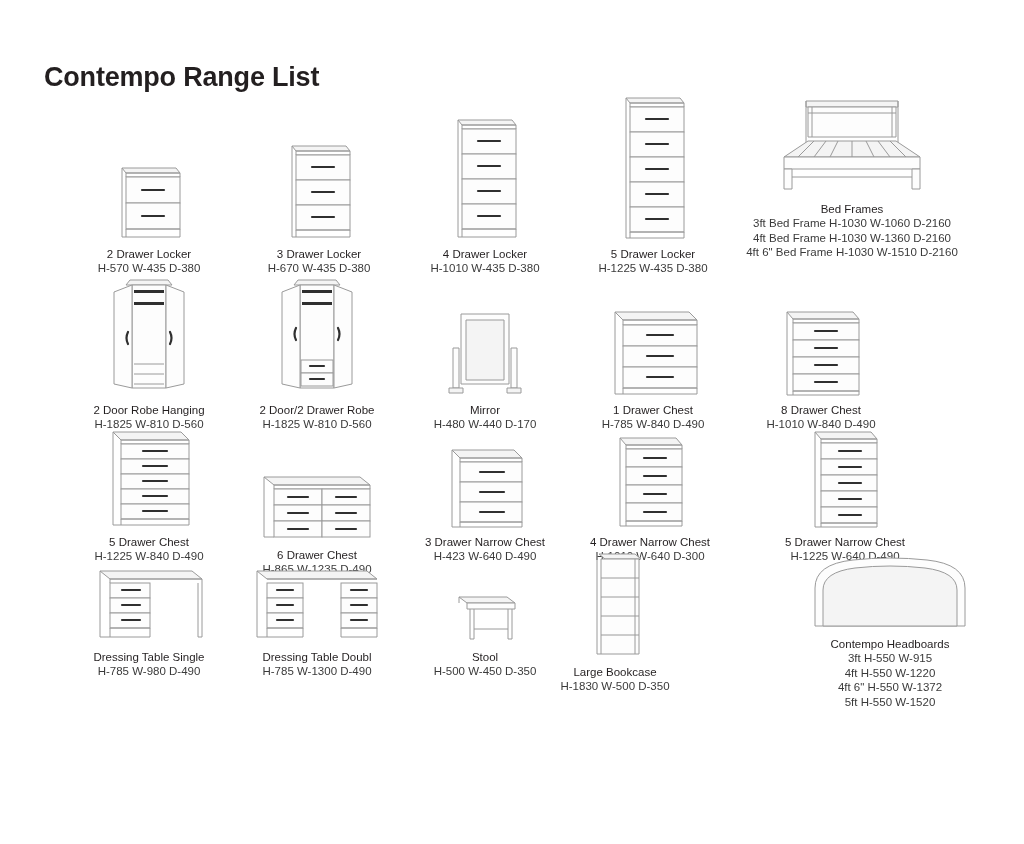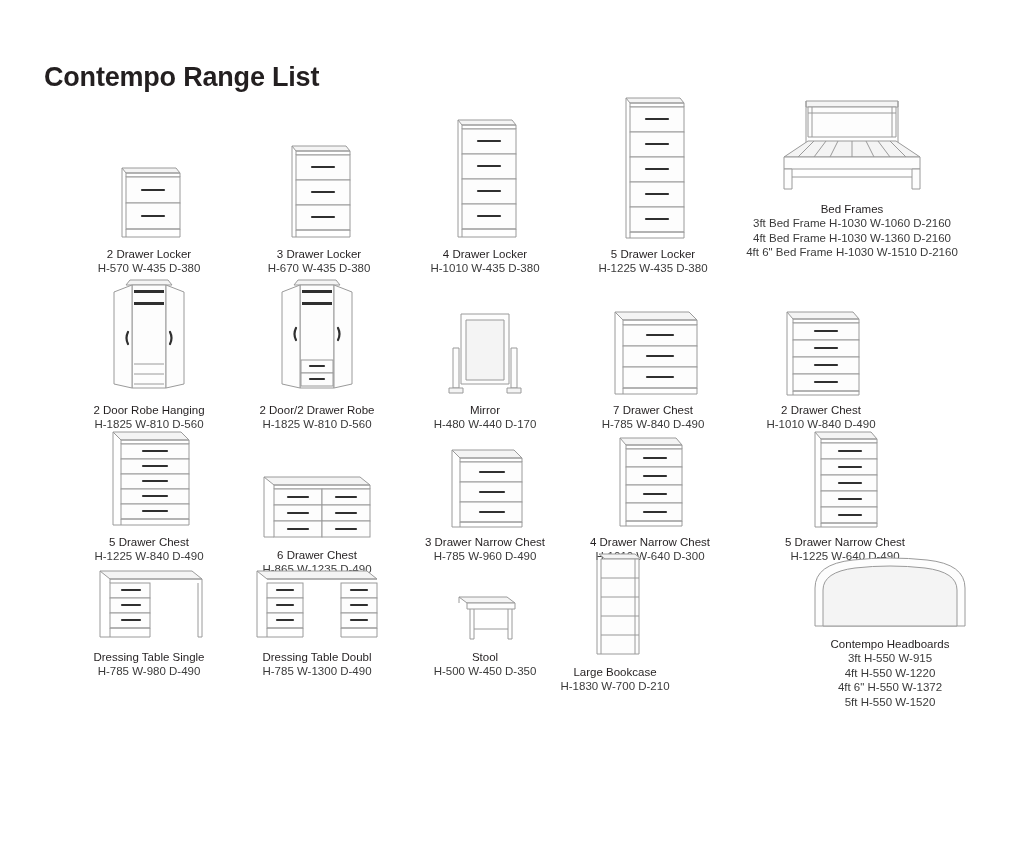--- a/index.html
+++ b/index.html
@@ -276,21 +276,21 @@
             <rect class="fl" x="24" y="42" width="74" height="21"></rect>
             <rect class="fl" x="24" y="63" width="74" height="21"></rect>
             <path class="ln" d="M24 84 L98 84 L98 90 L24 90 Z" fill="#fff"></path>
             <line class="handle-r" x1="48" y1="31" x2="74" y2="31"></line>
             <line class="handle-r" x1="48" y1="52" x2="74" y2="52"></line>
             <line class="handle-r" x1="48" y1="73" x2="74" y2="73"></line>
             <line class="ln" x1="16" y1="8" x2="16" y2="90"></line>
             <line class="ln" x1="16" y1="90" x2="24" y2="90"></line>
           </svg>
         </div>
-        <div class="cap">7 Drawer Chest</div>
+        <div class="cap">1 Drawer Chest</div>
         <div class="dims">H-785 W-840 D-490</div>
       </div>
 
       <div class="cell" style="left:746px;top:0;width:150px;">
         <div class="art" style="height:128px;">
           <svg width="96" height="92" viewBox="0 0 96 92">
             <path class="fl2" d="M14 8 L80 8 L86 15 L20 15 Z"></path>
             <path class="ln" d="M20 15 L86 15 L86 19 L20 19 Z" fill="#fff"></path>
             <rect class="fl" x="20" y="19" width="66" height="17"></rect>
             <rect class="fl" x="20" y="36" width="66" height="17"></rect>
@@ -298,21 +298,21 @@
             <rect class="fl" x="20" y="70" width="66" height="17"></rect>
             <path class="ln" d="M20 87 L86 87 L86 91 L20 91 Z" fill="#fff"></path>
             <line class="handle-r" x1="42" y1="27" x2="64" y2="27"></line>
             <line class="handle-r" x1="42" y1="44" x2="64" y2="44"></line>
             <line class="handle-r" x1="42" y1="61" x2="64" y2="61"></line>
             <line class="handle-r" x1="42" y1="78" x2="64" y2="78"></line>
             <line class="ln" x1="14" y1="8" x2="14" y2="91"></line>
             <line class="ln" x1="14" y1="91" x2="20" y2="91"></line>
           </svg>
         </div>
-        <div class="cap">2 Drawer Chest</div>
+        <div class="cap">8 Drawer Chest</div>
         <div class="dims">H-1010 W-840 D-490</div>
       </div>
 
     </div>
 
     <div class="row row-3">
 
       <div class="cell" style="left:74px;top:0;width:150px;">
         <div class="art" style="height:105px;">
           <svg width="100" height="100" viewBox="0 0 100 100">
@@ -372,21 +372,21 @@
             <rect class="fl" x="22" y="60" width="62" height="20"></rect>
             <path class="ln" d="M22 80 L84 80 L84 85 L22 85 Z" fill="#fff"></path>
             <line class="handle-r" x1="42" y1="30" x2="66" y2="30"></line>
             <line class="handle-r" x1="42" y1="50" x2="66" y2="50"></line>
             <line class="handle-r" x1="42" y1="70" x2="66" y2="70"></line>
             <line class="ln" x1="14" y1="8" x2="14" y2="85"></line>
             <line class="ln" x1="14" y1="85" x2="22" y2="85"></line>
           </svg>
         </div>
         <div class="cap">3 Drawer Narrow Chest</div>
-        <div class="dims">H-785 W-960 D-490</div>
+        <div class="dims">H-423 W-640 D-490</div>
       </div>
 
       <div class="cell" style="left:565px;top:0;width:170px;">
         <div class="art" style="height:105px;">
           <svg width="84" height="96" viewBox="0 0 84 96">
             <path class="fl2" d="M12 6 L68 6 L74 13 L18 13 Z"></path>
             <path class="ln" d="M18 13 L74 13 L74 17 L18 17 Z" fill="#fff"></path>
             <rect class="fl" x="18" y="17" width="56" height="18"></rect>
             <rect class="fl" x="18" y="35" width="56" height="18"></rect>
             <rect class="fl" x="18" y="53" width="56" height="18"></rect>
@@ -516,21 +516,21 @@
             <line class="ln" x1="18" y1="28" x2="56" y2="28"></line>
             <line class="ln" x1="18" y1="47" x2="56" y2="47"></line>
             <line class="ln" x1="18" y1="66" x2="56" y2="66"></line>
             <line class="ln" x1="18" y1="85" x2="56" y2="85"></line>
             <line class="ln" x1="14" y1="4" x2="14" y2="104"></line>
             <line class="ln" x1="14" y1="104" x2="18" y2="104"></line>
             <line class="ln" x1="52" y1="9" x2="52" y2="104"></line>
           </svg>
         </div>
         <div class="cap">Large Bookcase</div>
-        <div class="dims">H-1830 W-700 D-210</div>
+        <div class="dims">H-1830 W-500 D-350</div>
       </div>
 
 
       <div class="cell dims-block" style="left:790px;top:0;width:200px;">
         <div class="art" style="height:82px;">
           <svg width="166" height="76" viewBox="0 0 166 76">
             <path class="fl" d="M8 72 L8 34 Q8 10 46 6 Q83 2 120 6 Q158 10 158 34 L158 72 Z"></path>
             <path class="fl2" d="M16 72 L16 36 Q16 18 48 14 Q83 10 118 14 Q150 18 150 36 L150 72 Z"></path>
           </svg>
         </div>

